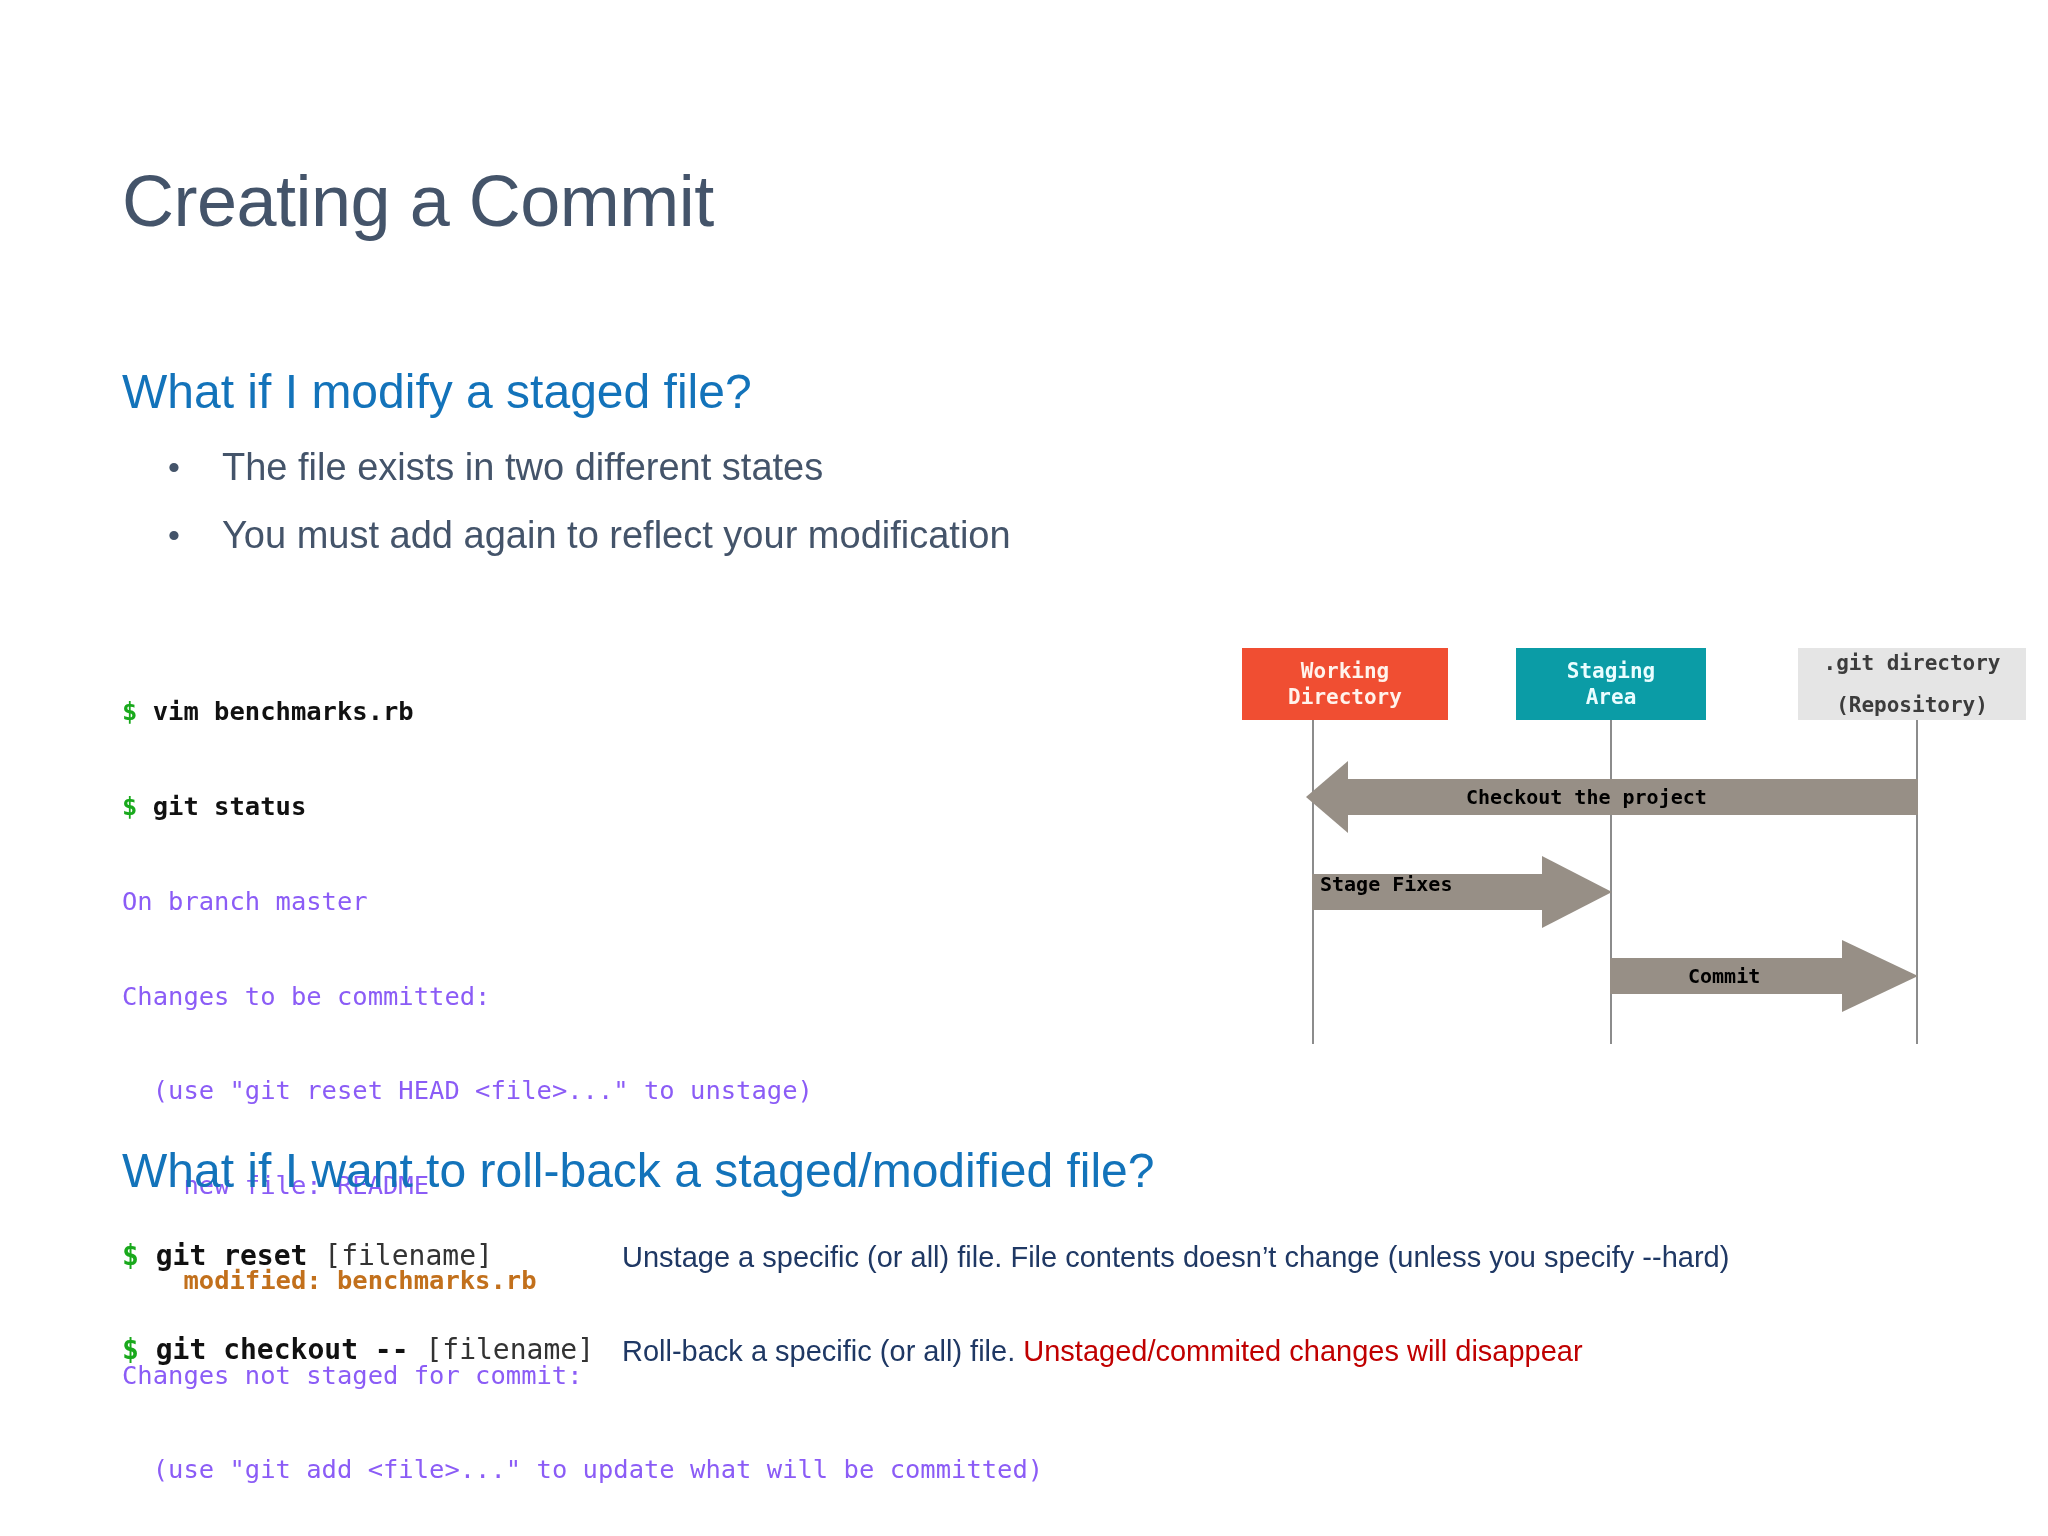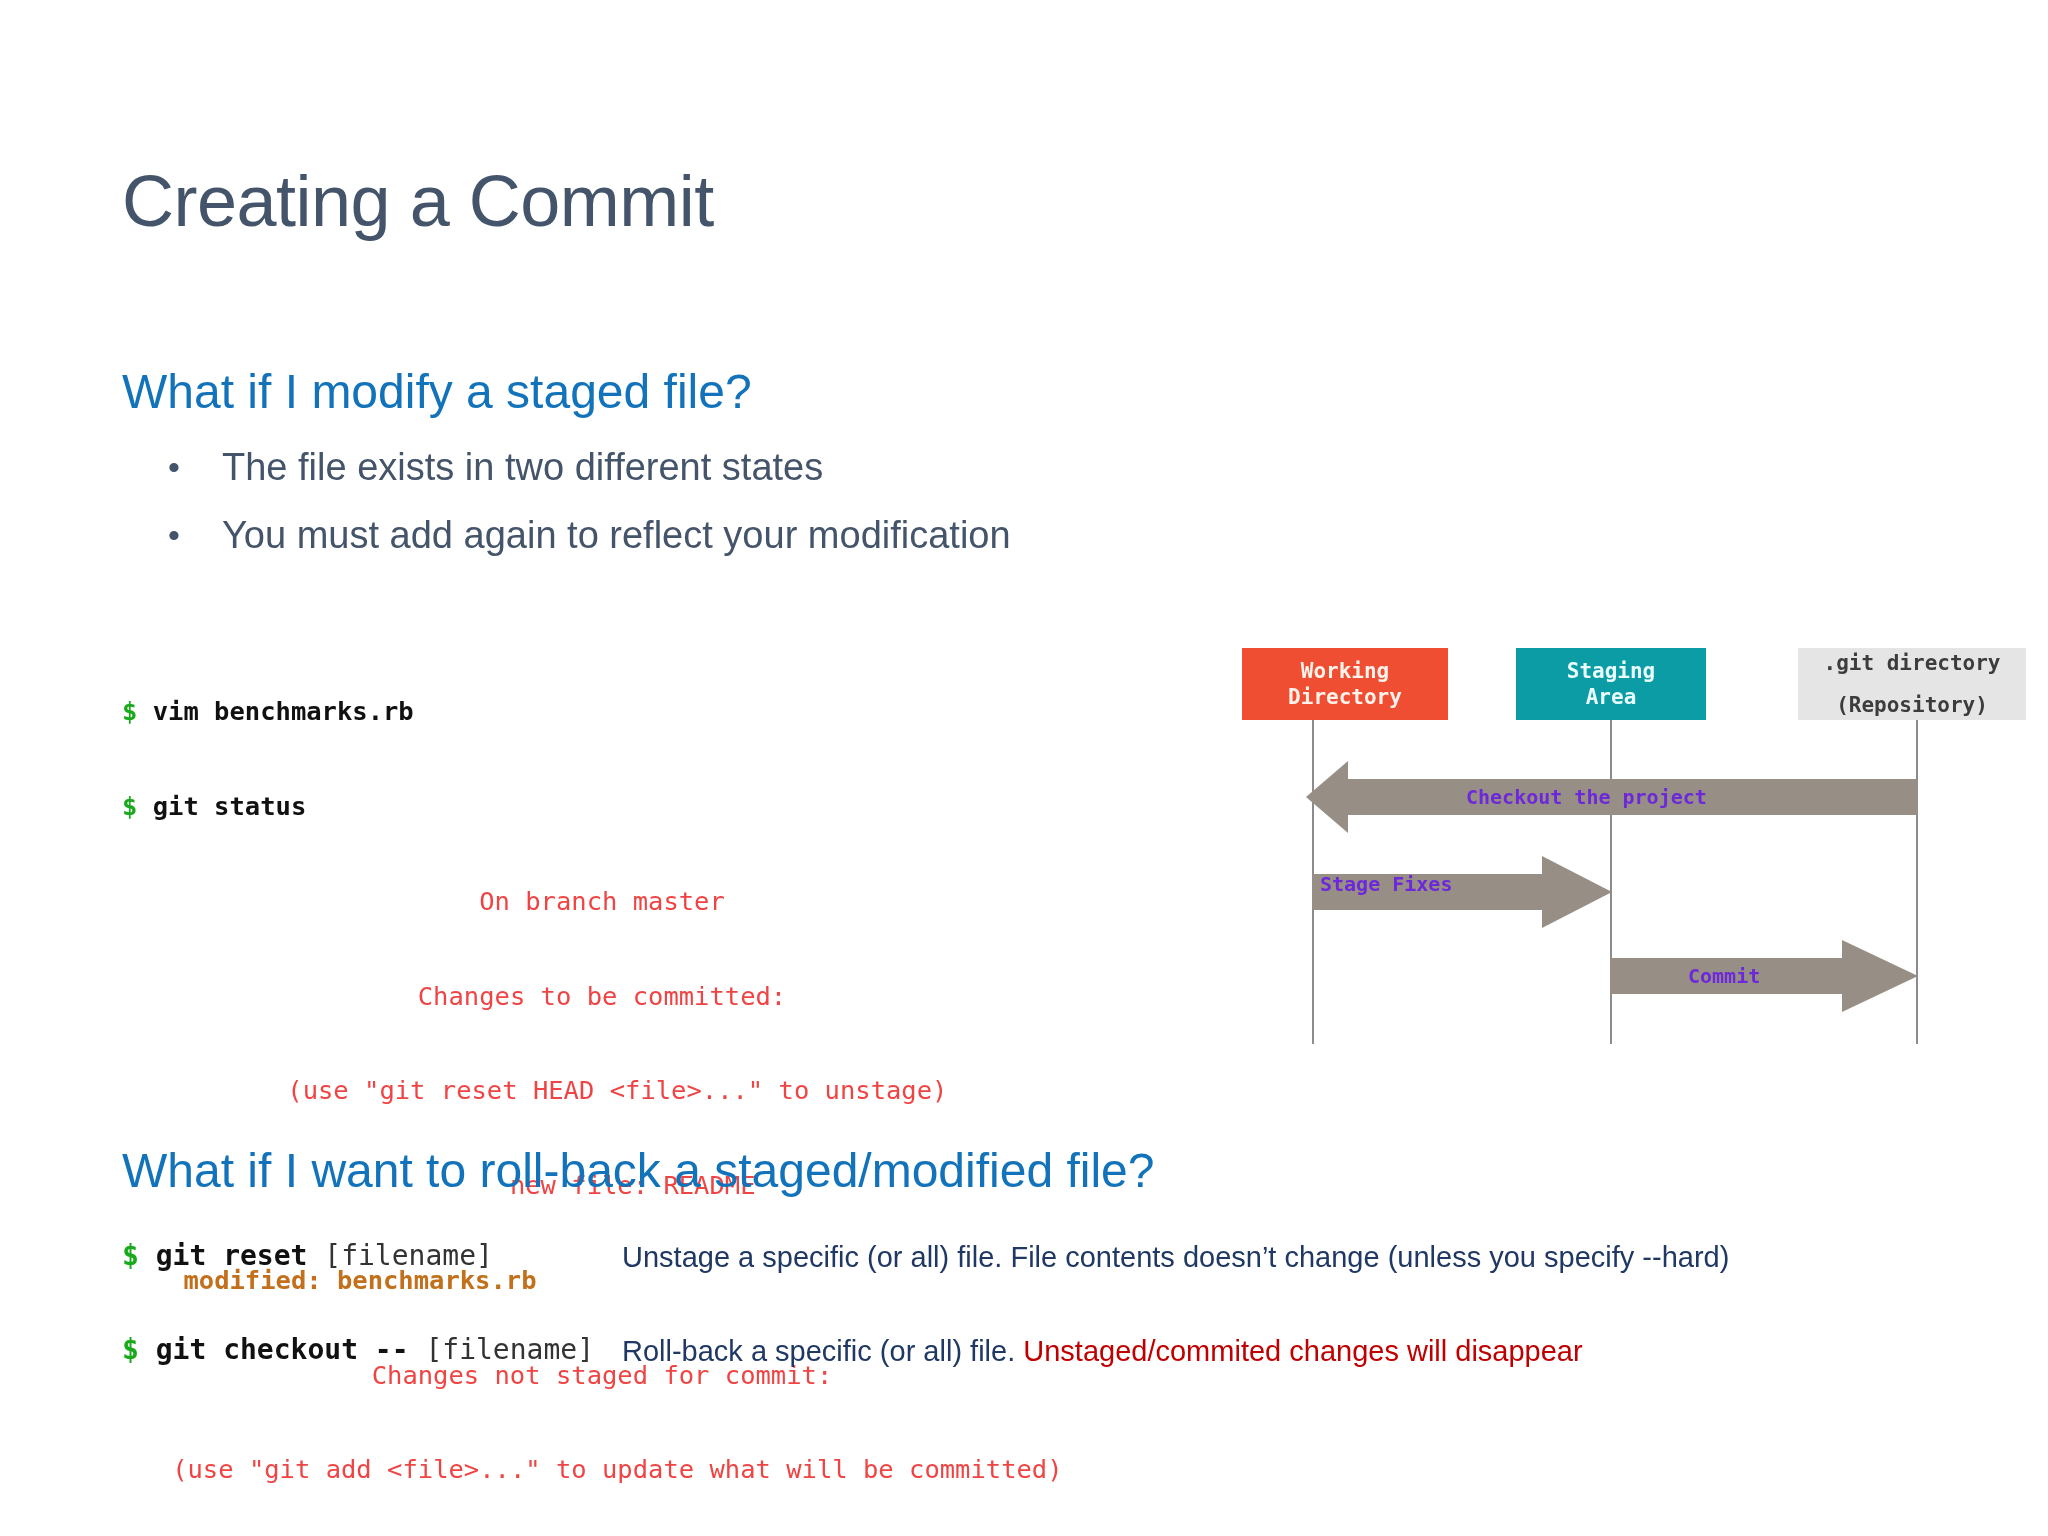--- a/index.html
+++ b/index.html
@@ -46,21 +46,21 @@
     width: 960px;
     font-family: "DejaVu Sans Mono", "Liberation Mono", monospace;
     font-size: 25.5px;
     line-height: 31.6px;
     color: #6b6b6b;
     white-space: pre-wrap;
   }
   .terminal .line { white-space: pre-wrap; }
   .prompt { color: #19A91C; font-weight: bold; }
   .cmd { color: #111111; font-weight: bold; }
-  .out { color: #ef4444; text-align: center; }
+  .out { color: #8b5cf6; }
   .mod-staged { color: #C2701C; font-weight: bold; }
 
   
   .diagram { position: absolute; left: 1196px; top: 648px; width: 740px; height: 400px; }
   .dg-box {
     position: absolute;
     font-family: "DejaVu Sans Mono", "Liberation Mono", monospace;
     font-size: 21px; line-height: 26px;
     text-align: center; font-weight: bold;
     display: flex; flex-direction: column; align-items: center; justify-content: center;
@@ -81,21 +81,21 @@
   .dg-vline {
     position: absolute; width: 2px; background: #8C8C8C;
   }
   .vl-1 { left: 116px; top: 72px; height: 324px; }
   .vl-2 { left: 414px; top: 72px; height: 324px; }
   .vl-3 { left: 720px; top: 72px; height: 324px; }
 
   .dg-arrow {
     position: absolute;
     font-family: "DejaVu Sans Mono", "Liberation Mono", monospace;
-    font-size: 20px; color: #6d28d9; font-weight: bold;
+    font-size: 20px; color: #000000; font-weight: bold;
     display: flex; align-items: center;
   }
   .arrow-body { position: absolute; background: #978F86; }
   .arrow-head { position: absolute; width: 0; height: 0; }
 
   
   .ar-checkout-body { left: 148px; top: 131px; width: 574px; height: 36px; }
   .ar-checkout-head {
     left: 110px; top: 113px;
     border-top: 36px solid transparent;

